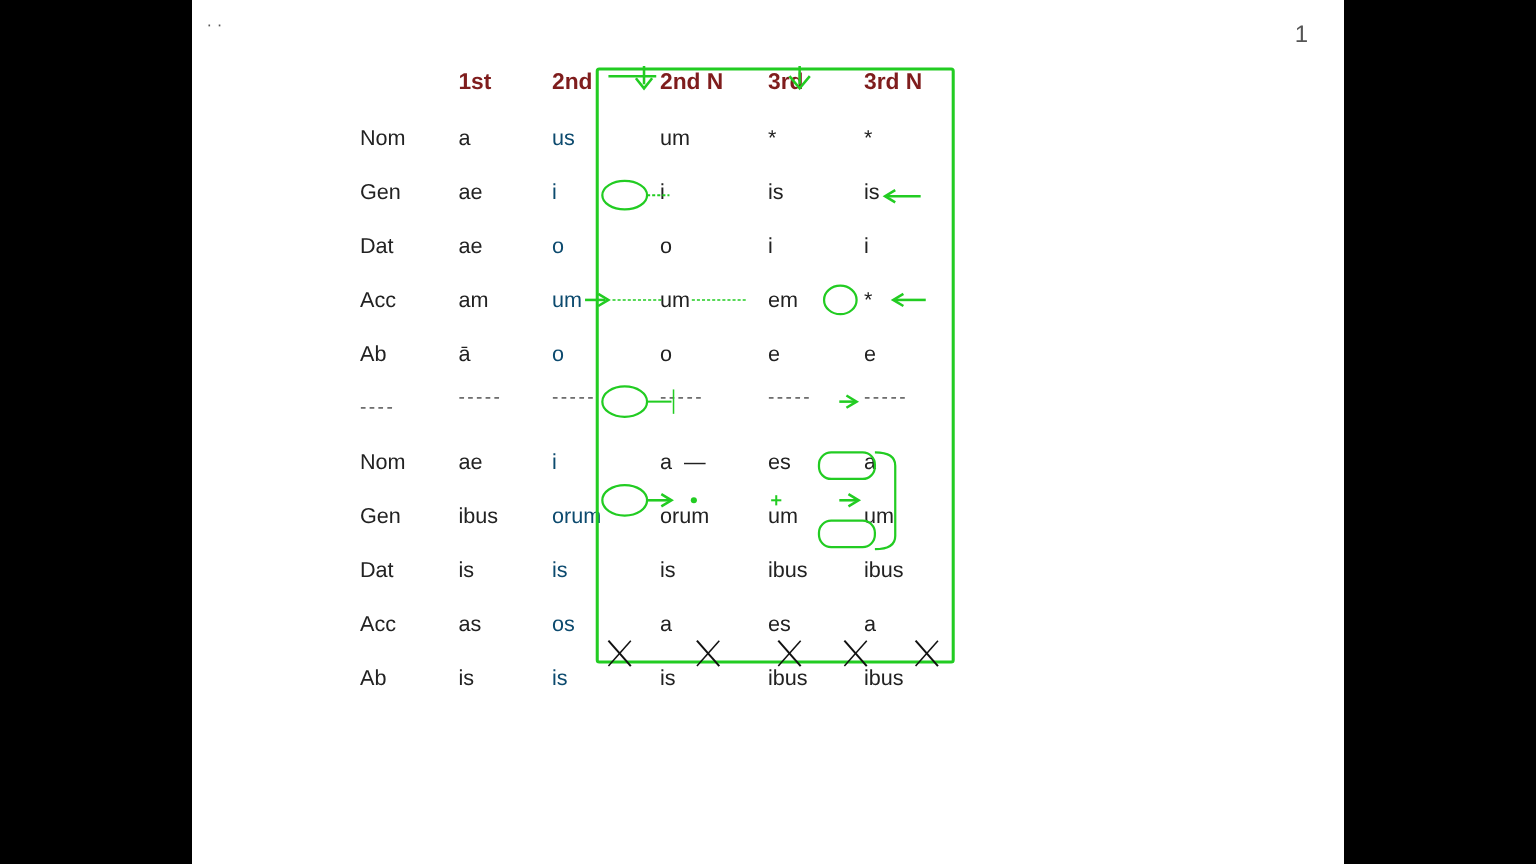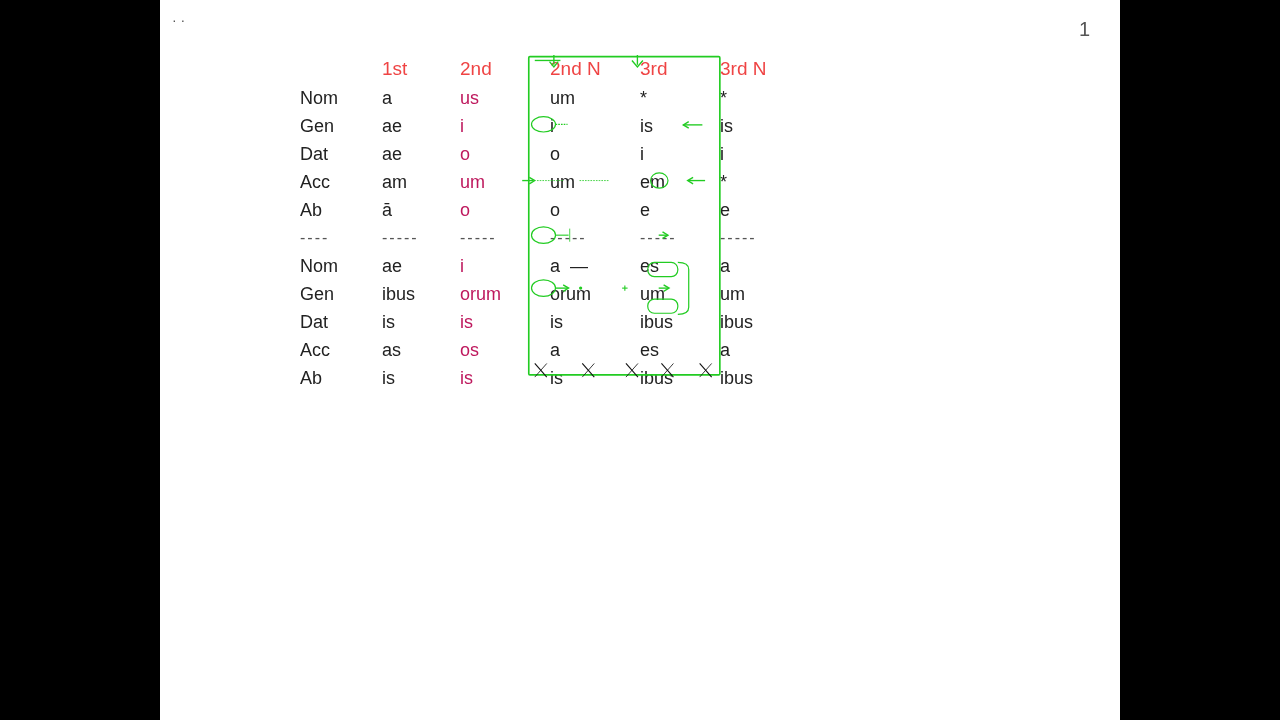--- a/index.html
+++ b/index.html
@@ -64,43 +64,43 @@
       align-items: baseline;
       margin-bottom: 2px;
       line-height: 1.45;
     }
 
     .cell {
       display: inline-block;
       text-align: left;
     }
 
-    .col-case { width: 70px; font-size: 18px; color: #222; }
+    .col-case { width: 70px; font-size: 18px; color: #222; margin-top: 17px; }
     .col-1st  { width: 90px; font-size: 18px; color: #222; padding-left: 12px; }
-    .col-2nd  { width: 90px; font-size: 18px; color: #be185d; }
+    .col-2nd  { width: 90px; font-size: 18px; color: #0c4a6e; }
     .col-2ndn { width: 90px; font-size: 18px; color: #222; }
     .col-3rd  { width: 80px; font-size: 18px; color: #222; }
     .col-3rdn { width: 80px; font-size: 18px; color: #222; }
 
     .divider-row {
       display: flex;
       align-items: center;
       margin: 6px 0;
     }
     .divider-cell {
       font-size: 16px;
       color: #555;
       letter-spacing: 2px;
     }
 
     
     .header-row .cell {
       font-size: 19px;
-      font-weight: normal;
-      color: #ef4444;
+      font-weight: bold;
+      color: #7f1d1d;
     }
 
     
     svg.annotation-svg {
       position: absolute;
       top: 0; left: 0;
       width: 100%;
       height: 100%;
       pointer-events: none;
     }

